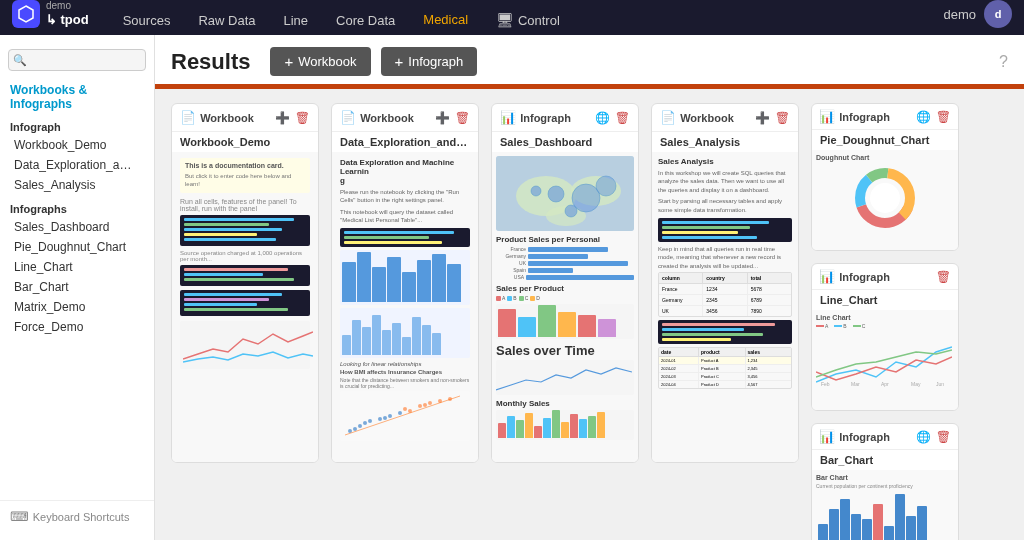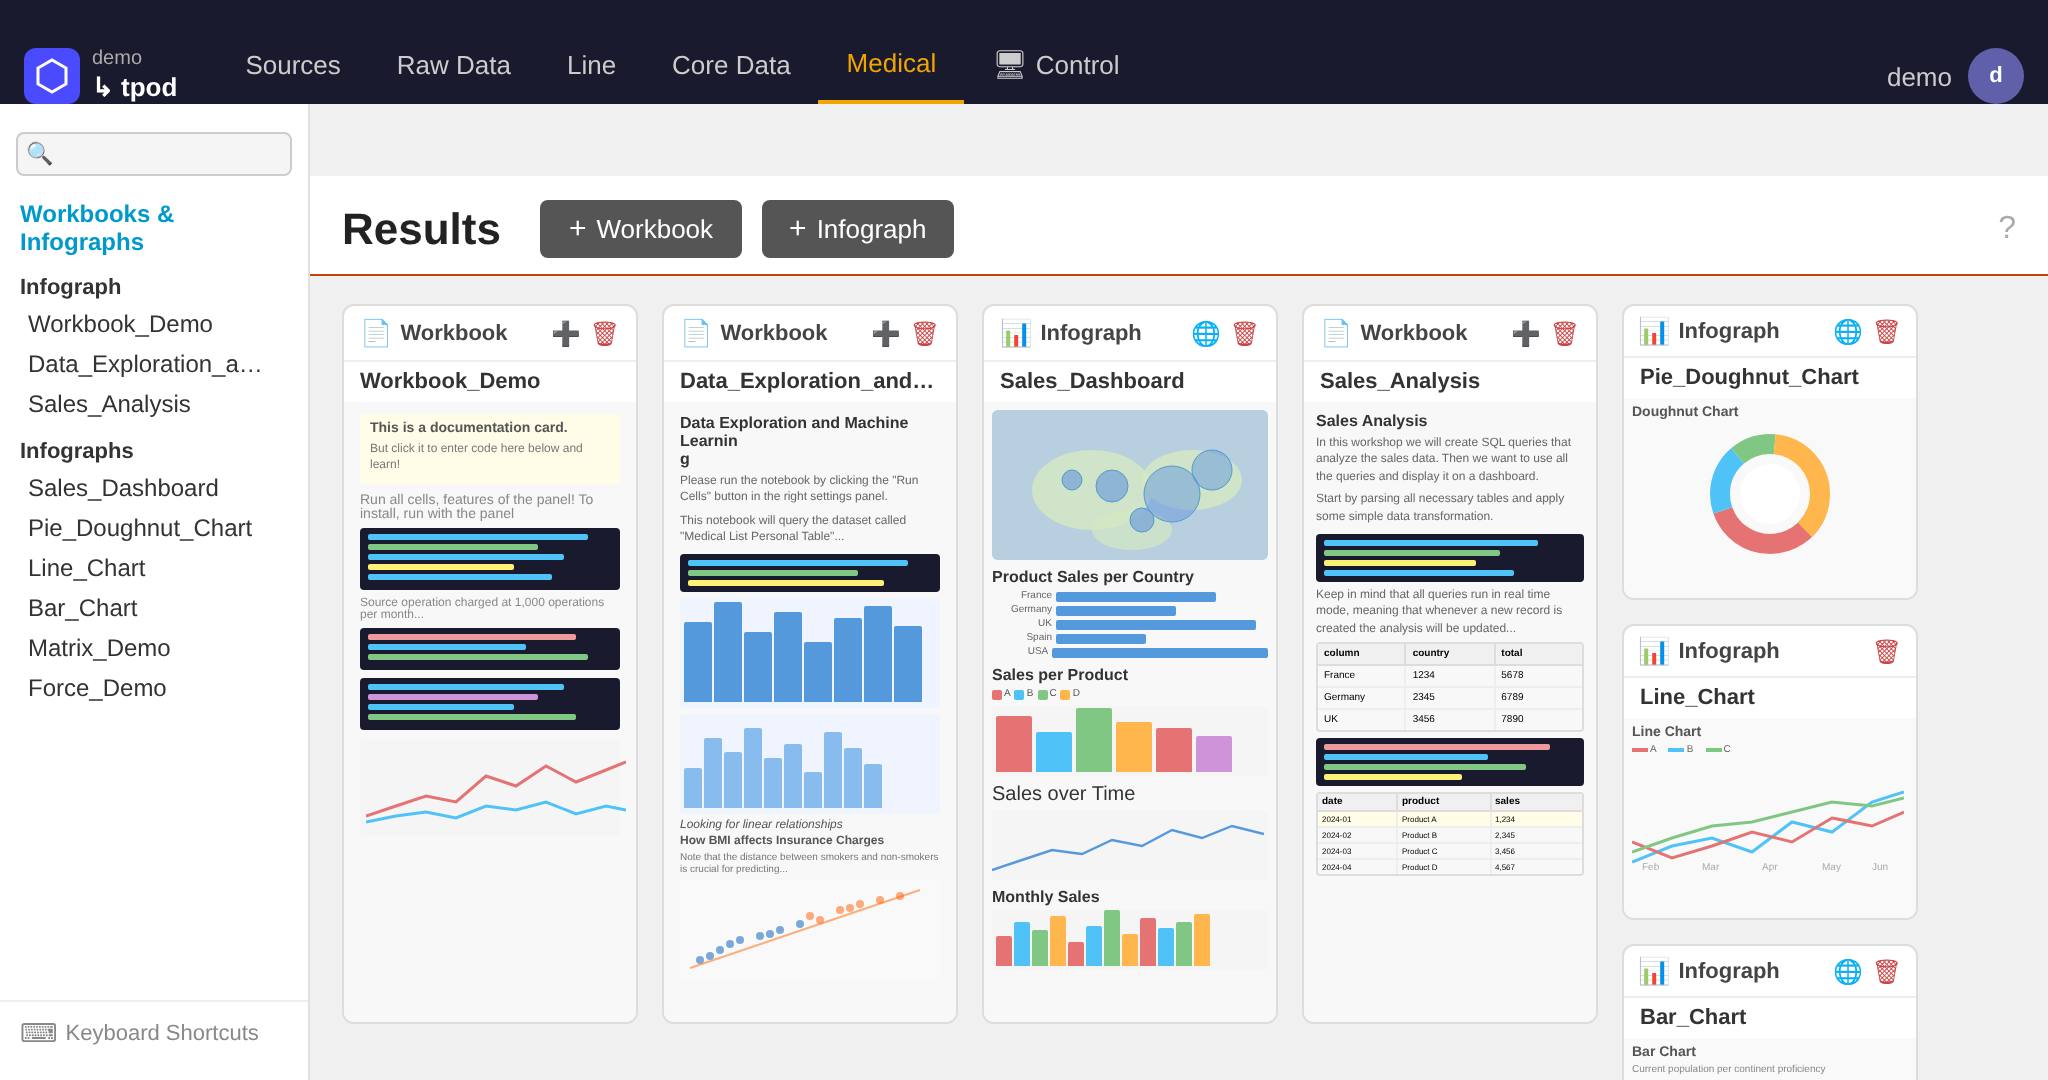--- a/index.html
+++ b/index.html
@@ -1,19 +1,19 @@
 <!DOCTYPE html>
 <html><head>
   <meta charset="utf-8">
   <style>
     * { box-sizing: border-box; margin: 0; padding: 0; }
     body { font-family: -apple-system, BlinkMacSystemFont, 'Segoe UI', sans-serif; font-size: 13px; background: #f0f0f0; display: flex; flex-direction: column; height: 540px; overflow: hidden; }
 
     
-    .topnav { background: #1a1a2e; display: flex; align-items: flex-end; height: 52px; padding: 0 12px; gap: 0; flex-shrink: 0; }
+    .topnav { background: #1a1a2e; display: flex; align-items: flex-start; height: 35px; padding: 0 12px; gap: 0; flex-shrink: 0; }
     .topnav-logo { display: flex; align-items: center; gap: 6px; margin-right: 20px; }
     .topnav-logo-icon { width: 28px; height: 28px; background: #4a4aff; border-radius: 6px; display: flex; align-items: center; justify-content: center; }
     .topnav-logo-icon svg { width: 18px; height: 18px; }
     .topnav-brand { color: #fff; font-size: 12px; line-height: 1.2; }
     .topnav-brand .demo-label { color: #aaa; font-size: 10px; }
     .topnav-brand .tpod { font-weight: 600; font-size: 13px; }
     .topnav-nav { display: flex; gap: 0; flex: 1; }
     .topnav-nav a { color: #ccc; text-decoration: none; padding: 0 14px; font-size: 13px; height: 40px; display: flex; align-items: center; }
     .topnav-nav a.active { color: #f0a500; border-bottom: 2px solid #f0a500; }
     .topnav-right { display: flex; align-items: center; gap: 8px; color: #ccc; font-size: 13px; }
@@ -29,21 +29,21 @@
     .search-wrap { position: relative; }
     .search-wrap .search-ico { position: absolute; left: 5px; top: 50%; transform: translateY(-50%); color: #999; font-size: 11px; }
     .sidebar-section-title { font-size: 12px; font-weight: 600; color: #0099cc; padding: 6px 10px 2px; }
     .sidebar-subsection { font-size: 11px; font-weight: 700; color: #333; padding: 4px 10px 2px; margin-top: 4px; }
     .sidebar-item { display: flex; align-items: center; padding: 3px 10px 3px 14px; cursor: pointer; color: #333; font-size: 12px; }
     .sidebar-item .item-name { flex: 1; white-space: nowrap; overflow: hidden; text-overflow: ellipsis; }
     .sidebar-item .edit-icon { color: #0099cc; font-size: 10px; opacity: 0; margin-left: 2px; }
 
     
     .content { flex: 1; overflow-y: auto; padding: 0; }
-    .content-header { display: flex; align-items: center; padding: 12px 16px 8px; background: #fff; border-bottom: 1px solid #c2410c; margin-top: 36px; }
+    .content-header { display: flex; align-items: center; padding: 12px 16px 8px; background: #fff; border-bottom: 5px solid #c2410c; }
     .content-title { font-size: 22px; font-weight: 700; color: #222; margin-right: 20px; }
     .header-actions { display: flex; gap: 10px; }
     .btn-action { display: flex; align-items: center; gap: 5px; padding: 6px 14px; border-radius: 4px; border: none; cursor: pointer; font-size: 13px; font-weight: 500; }
     .btn-workbook { background: #555; color: #fff; }
     .btn-infograph { background: #555; color: #fff; }
     .btn-action .plus-icon { font-size: 15px; font-weight: 300; }
     .header-help { margin-left: auto; color: #aaa; font-size: 16px; cursor: pointer; }
 
     
     .cards-area { padding: 14px 16px; display: flex; gap: 12px; }
@@ -336,21 +336,21 @@
                   <ellipse cx="50" cy="40" rx="30" ry="20" fill="#d4e8c2" opacity="0.8"></ellipse>
                   <ellipse cx="100" cy="35" rx="25" ry="15" fill="#d4e8c2" opacity="0.8"></ellipse>
                   <ellipse cx="70" cy="60" rx="20" ry="10" fill="#d4e8c2" opacity="0.7"></ellipse>
                   <circle cx="60" cy="38" r="8" fill="rgba(100,150,220,0.6)" stroke="#5599cc" stroke-width="0.5"></circle>
                   <circle cx="90" cy="42" r="14" fill="rgba(100,150,220,0.5)" stroke="#5599cc" stroke-width="0.5"></circle>
                   <circle cx="40" cy="35" r="5" fill="rgba(100,150,220,0.6)" stroke="#5599cc" stroke-width="0.5"></circle>
                   <circle cx="110" cy="30" r="10" fill="rgba(100,150,220,0.5)" stroke="#5599cc" stroke-width="0.5"></circle>
                   <circle cx="75" cy="55" r="6" fill="rgba(100,150,220,0.6)" stroke="#5599cc" stroke-width="0.5"></circle>
                 </svg>
               </div>
-              <div style="font-size:8px;font-weight:600;color:#333;margin-bottom:2px;">Product Sales per Country</div>
+              <div style="font-size:8px;font-weight:600;color:#333;margin-bottom:2px;">Product Sales per Personal</div>
 
               <div style="margin-bottom:4px;">
                 <div style="display:flex;align-items:center;margin-bottom:1px;">
                     <div style="width:30px;font-size:5px;color:#666;text-align:right;margin-right:2px;overflow:hidden;">France</div>
                     <div style="background:#5599dd;height:5px;width:80px;border-radius:1px;"></div>
                   </div>
                 <div style="display:flex;align-items:center;margin-bottom:1px;">
                     <div style="width:30px;font-size:5px;color:#666;text-align:right;margin-right:2px;overflow:hidden;">Germany</div>
                     <div style="background:#5599dd;height:5px;width:60px;border-radius:1px;"></div>
                   </div>
@@ -376,21 +376,21 @@
                 <div style="font-size:5px;color:#555;display:flex;align-items:center;gap:1px;"><div style="width:5px;height:5px;background:#ffb74d;border-radius:1px;"></div>D</div>
               </div>
               <div style="display:flex;align-items:flex-end;gap:2px;height:35px;background:#f5f5f5;border-radius:2px;padding:2px;margin-bottom:4px;">
                 <div style="background:#e57373;width:18px;height:28px;border-radius:1px 1px 0 0;"></div>
                 <div style="background:#4fc3f7;width:18px;height:20px;border-radius:1px 1px 0 0;"></div>
                 <div style="background:#81c784;width:18px;height:32px;border-radius:1px 1px 0 0;"></div>
                 <div style="background:#ffb74d;width:18px;height:25px;border-radius:1px 1px 0 0;"></div>
                 <div style="background:#e57373;width:18px;height:22px;border-radius:1px 1px 0 0;"></div>
                 <div style="background:#ce93d8;width:18px;height:18px;border-radius:1px 1px 0 0;"></div>
               </div>
-              <div style="font-size:10px;font-weight:400;color:#333;margin-bottom:2px;">Sales over Time</div>
+              <div style="font-size:13px;font-weight:700;color:#333;margin-bottom:2px;">Sales over Time</div>
               <div style="background:#f5f5f5;border-radius:2px;height:35px;overflow:hidden;margin-bottom:4px;">
                 <svg width="136" height="35" viewBox="0 0 136 35">
                   <polyline points="0,30 15,25 30,20 45,22 60,15 75,18 90,10 105,14 120,8 136,12" fill="none" stroke="#5599dd" stroke-width="1.2"></polyline>
                 </svg>
               </div>
               <div style="font-size:8px;font-weight:600;color:#333;margin-bottom:2px;">Monthly Sales</div>
               <div style="display:flex;align-items:flex-end;gap:1px;height:30px;background:#f5f5f5;border-radius:2px;padding:2px;">
                 <div style="background:#e57373;width:8px;height:15px;border-radius:1px 1px 0 0;"></div>
                 <div style="background:#4fc3f7;width:8px;height:22px;border-radius:1px 1px 0 0;"></div>
                 <div style="background:#81c784;width:8px;height:18px;border-radius:1px 1px 0 0;"></div>

